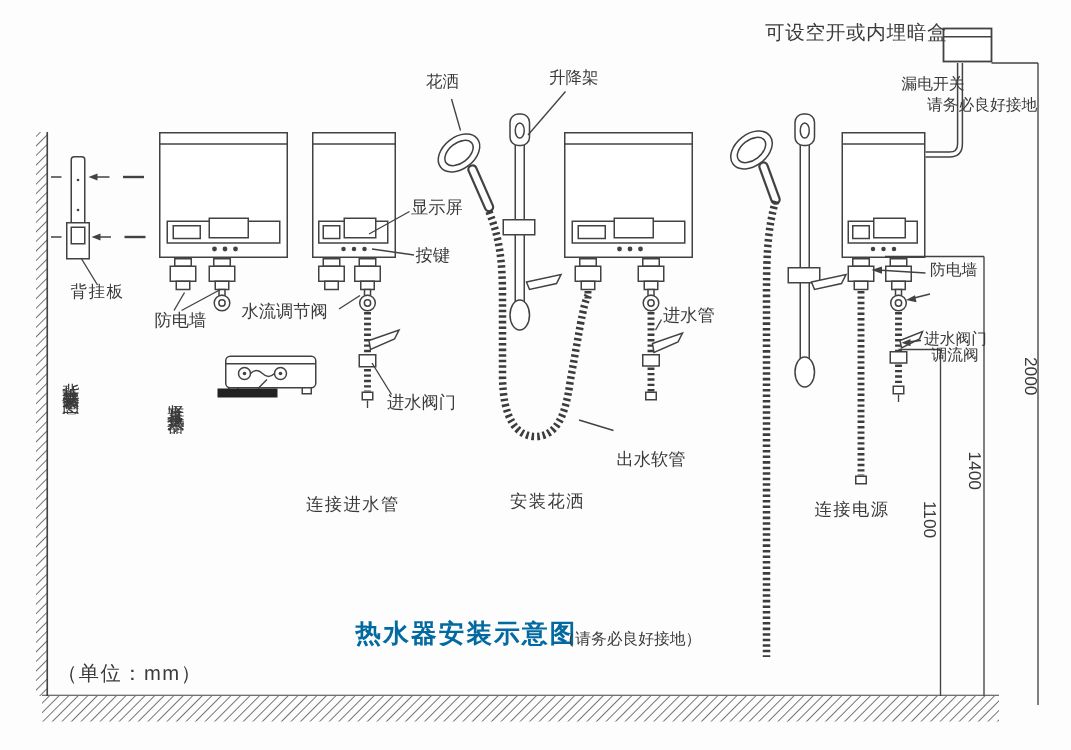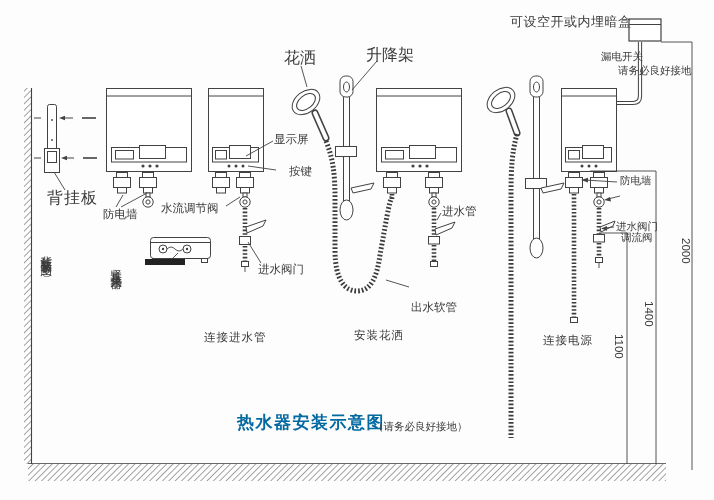--- a/index.html
+++ b/index.html
@@ -13,21 +13,21 @@
   .rib5{stroke:#3c3c3c;stroke-width:5;stroke-dasharray:1.7 2;fill:none;}
   .cable{stroke:#424242;stroke-width:4.2;fill:none;}
   .cablew{stroke:#fdfdfd;stroke-width:2.2;fill:none;}
   .handle{stroke:#424242;stroke-width:7;fill:none;stroke-linecap:round;}
   .handlew{stroke:#fdfdfd;stroke-width:4;fill:none;stroke-linecap:round;}
   .lbl{position:absolute;white-space:nowrap;line-height:1.15;}
   .vtext{writing-mode:vertical-rl;text-orientation:upright;letter-spacing:1.5px;}
   .vdim{writing-mode:vertical-rl;}
   .f10{font-size:10.5px;text-align:right;}
   .f11{font-size:11.5px;}
-  .f12{font-size:16px;}
+  .f12{font-size:11px;}
   .f13{font-size:13px;letter-spacing:0.5px;}
   .title{font-size:17px;font-weight:bold;letter-spacing:1.5px;color:#0369a1;}
   .unit{font-size:13.5px;letter-spacing:1px;}
 </style>
 </head>
 <body>
 
 <div class="stage">
 
 <svg width="714" height="500" viewBox="0 0 714 500">
@@ -233,37 +233,38 @@
   </g>
 </svg>
 
 <div class="lbl f13" style="left:510px;top:15px;">可设空开或内埋暗盒</div>
 <div class="lbl f10" style="left:601px;top:50px;">漏电开关</div>
 <div class="lbl f10" style="left:578px;top:64px;margin-left:40px;">请务必良好接地</div>
 
 <div class="lbl f12" style="left:47px;top:189px;letter-spacing:1px;">背挂板</div>
 <div class="lbl f11" style="left:103px;top:208px;">防电墙</div>
 <div class="lbl f11" style="left:274px;top:133px;">显示屏</div>
-<div class="lbl f11" style="left:289px;top:165px;">按键</div>
+<div class="lbl f11" style="left:277px;top:165px;">按键</div>
 <div class="lbl f11" style="left:161px;top:202px;">水流调节阀</div>
 <div class="lbl f11" style="left:258px;top:263px;">进水阀门</div>
 <div class="lbl f12" style="left:284px;top:49px;">花洒</div>
 <div class="lbl f12" style="left:366px;top:46px;">升降架</div>
 <div class="lbl f11" style="left:442px;top:205px;">进水管</div>
 <div class="lbl f11" style="left:411px;top:279px;margin-top:22px;">出水软管</div>
 <div class="lbl f10" style="left:620px;top:174px;">防电墙</div>
 <div class="lbl f10" style="left:621px;top:189px;margin-top:42px;">调流阀</div>
 <div class="lbl f10" style="left:616px;top:220px;">进水阀门</div>
 
 <div class="lbl f11 vtext" style="left:39px;top:246px;">背挂板安装示意图</div>
 <div class="lbl f11 vtext" style="left:109px;top:260px;">竖直挂上热水器</div>
 <div class="lbl f11" style="left:204px;top:331px;letter-spacing:1px;">连接进水管</div>
-<div class="lbl f11" style="left:354px;top:329px;letter-spacing:1px;">安装花洒</div>
+<div class="lbl f11" style="left:340px;top:329px;letter-spacing:1px;">安装花洒</div>
 <div class="lbl f11" style="left:543px;top:334px;letter-spacing:1px;">连接电源</div>
 
 <div class="lbl title" style="left:237px;top:413px;">热水器安装示意图</div>
 <div class="lbl f10" style="left:373px;top:420px;">（请务必良好接地）</div>
+<div class="lbl unit" style="left:38px;top:441px;">（单位：mm）</div>
 
 <div class="lbl f11 vdim" style="left:679px;top:238px;">2000</div>
 <div class="lbl f11 vdim" style="left:642px;top:301px;">1400</div>
 <div class="lbl f11 vdim" style="left:612px;top:334px;">1100</div>
 
 </div>
 
 </body></html>

